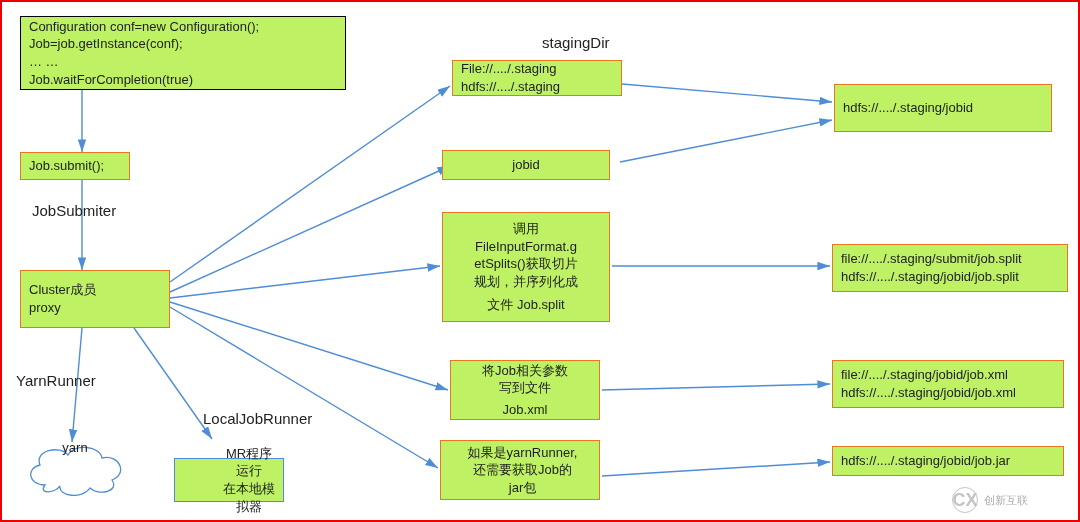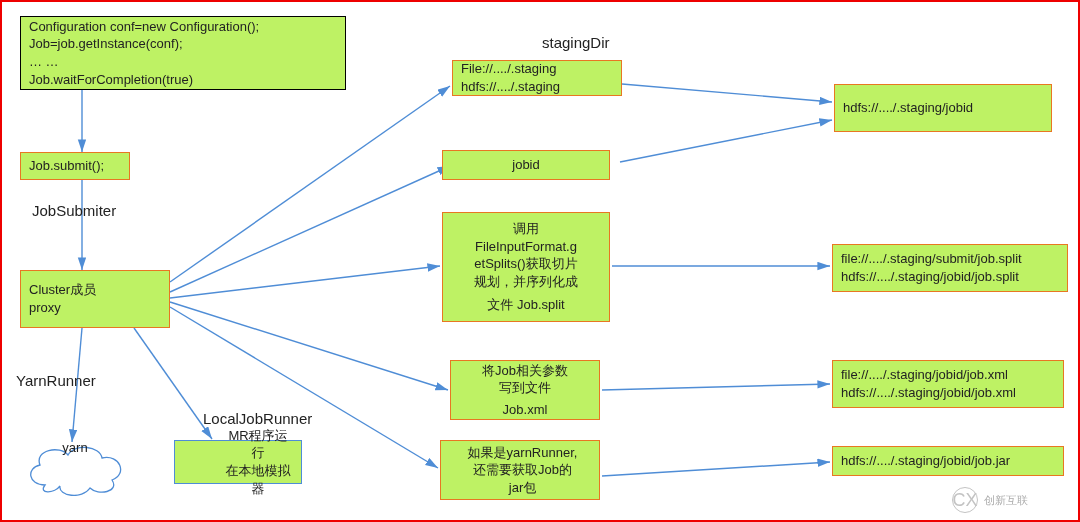--- a/index.html
+++ b/index.html
@@ -56,21 +56,21 @@
     right:6px; bottom:6px;
     width:120px; height:28px;
     display:flex; align-items:center;
     gap:6px;
     opacity:0.7;
     font-size:11px;
     color:#888;
     pointer-events:none;
   }
   .watermark .cx {
-    font-weight:normal; font-size:18px; color:#aaa;
+    font-weight:bold; font-size:18px; color:#aaa;
     border:1.5px solid #aaa; border-radius:50%;
     width:24px; height:24px;
     display:flex; align-items:center; justify-content:center;
   }
 </style>
 </head>
 <body>
 <div class="canvas">
 
 <svg class="layer">
@@ -123,21 +123,21 @@
 <div class="label" style="left:30px; top:200px;">JobSubmiter</div>
 
 <div class="box" style="left:18px; top:268px; width:150px; height:58px;">
   <span>Cluster成员</span>
   <span>proxy</span>
 </div>
 
 <div class="label" style="left:14px; top:370px;">YarnRunner</div>
 <div class="label" style="left:180px; top:408px;margin-left:21px;">LocalJobRunner</div>
 
-<div class="box center" style="left:172px; top:438px; width:128px; height:44px; border-color:#4f8dd6;padding-left:48px;">
+<div class="box center" style="left:172px; top:456px; width:110px; height:44px; border-color:#4f8dd6;padding-left:48px;">
   <span>MR程序运行</span>
   <span>在本地模拟器</span>
 </div>
 
 <div class="cloud" style="left:18px; top:438px; width:110px; height:56px;">
   <svg width="110" height="56" viewBox="0 0 110 56">
     <path d="M25,45 C8,45 6,28 20,25 C14,10 40,5 48,15 C55,3 80,6 82,18 C100,14 108,34 92,40 C100,52 78,56 70,48 C62,60 38,56 40,46 C34,54 18,54 25,45 Z" fill="#fff" stroke="#4f8dd6" stroke-width="1.3"></path>
   </svg>
   <span style="position:absolute;">yarn</span>
 </div>

